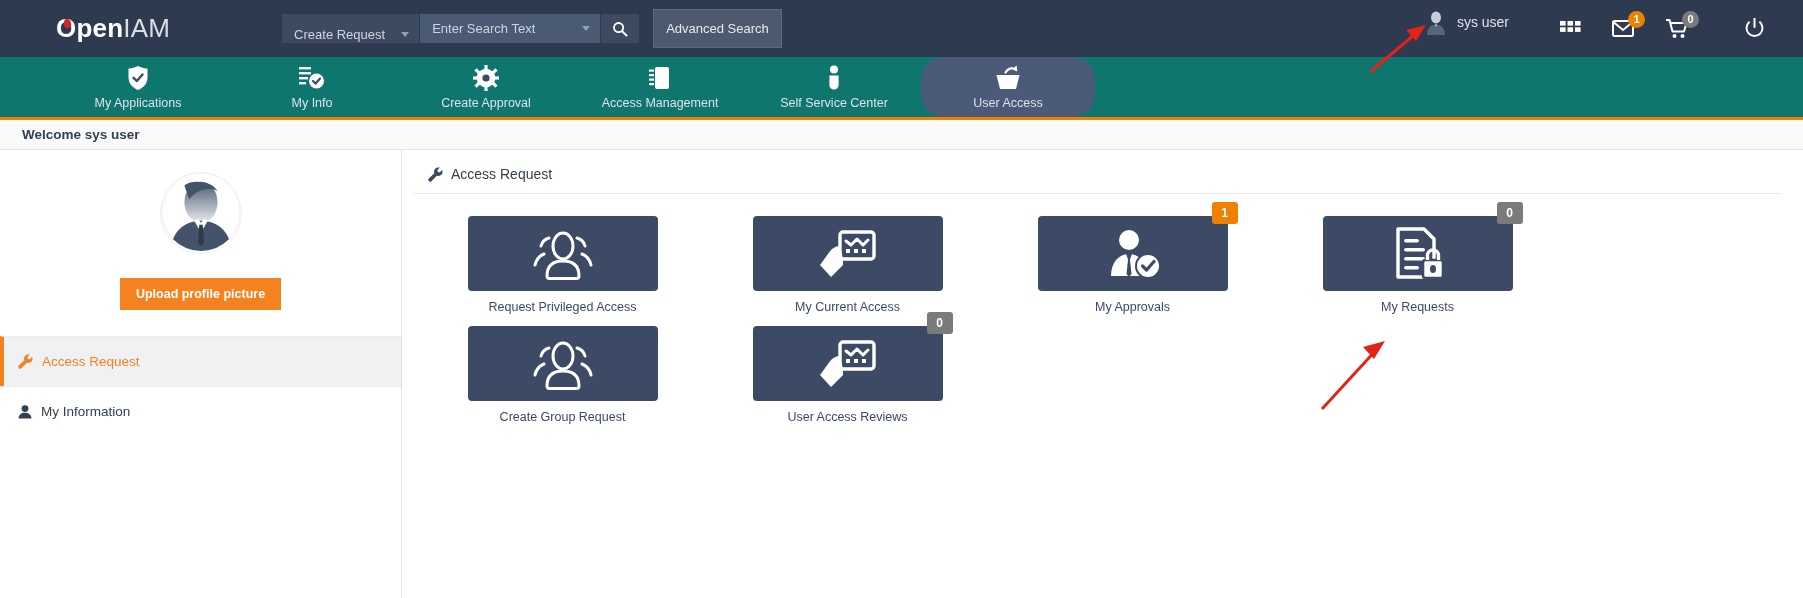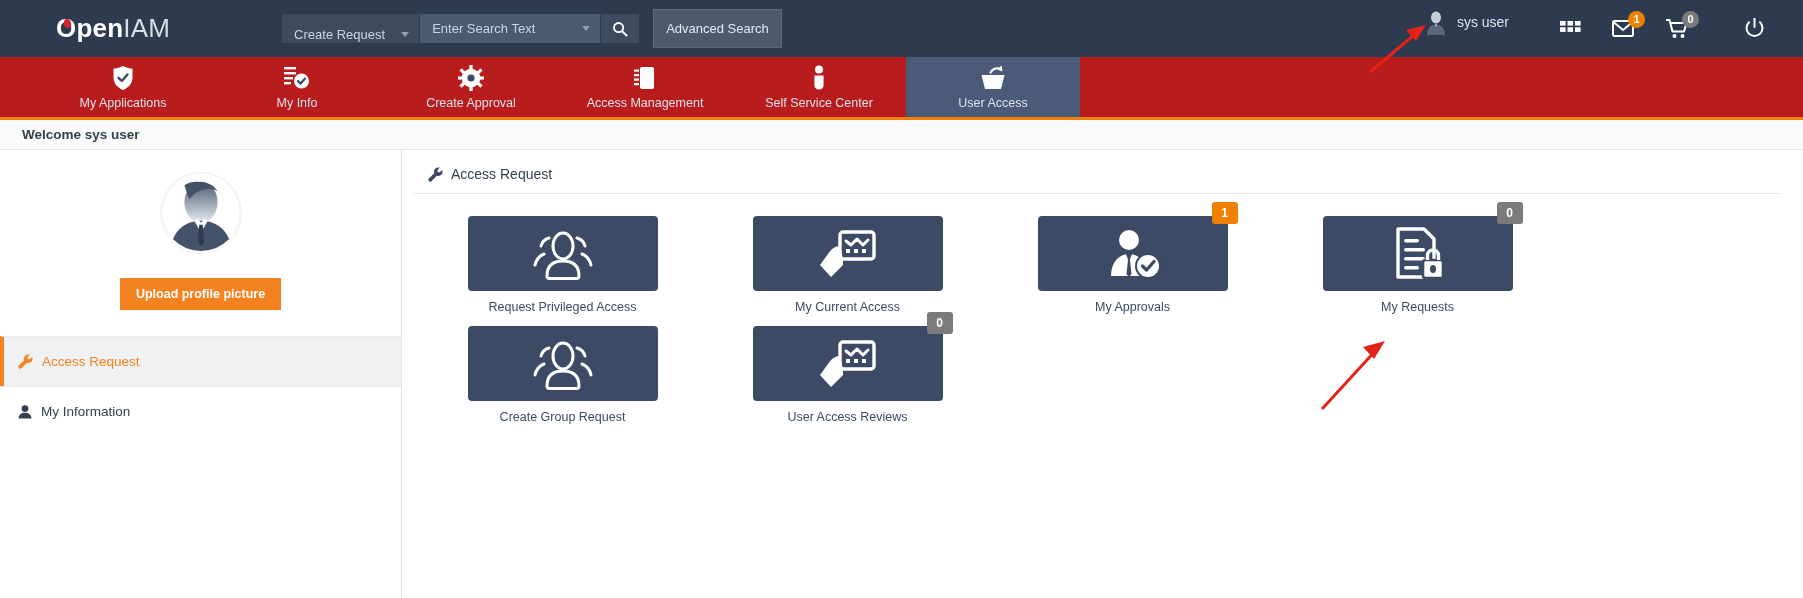--- a/index.html
+++ b/index.html
@@ -117,37 +117,37 @@
     display: flex; align-items: center; justify-content: center;
     padding: 0 4px;
   }
   .badge.orange { background: #f08000; }
   .badge.gray  { background: #7b7b7b; }
   .power { margin-left: 22px; }
 
   
   .navbar {
     height: 63px;
-    background: #b91c1c;
-    display: flex;
-    padding-left: 36px;
+    background: #0f766e;
+    display: flex;
+    padding-left: 51px;
     border-bottom: 3px solid #f08000;
   }
   .tab {
     width: 174px;
     display: flex;
     flex-direction: column;
     align-items: center;
     justify-content: center;
     gap: 6px;
     color: #dde2ea;
     font-size: 12.5px;
     cursor: pointer;
   }
-  .tab.active { background: #4a5a78; }
+  .tab.active { background: #4a5a78; border-radius: 23px; }
   .tab .tlabel { line-height: 1; }
 
   
   .welcome {
     height: 30px;
     background: #fafafa;
     border-bottom: 1px solid #e3e3e3;
     display: flex;
     align-items: center;
     padding-left: 22px;

